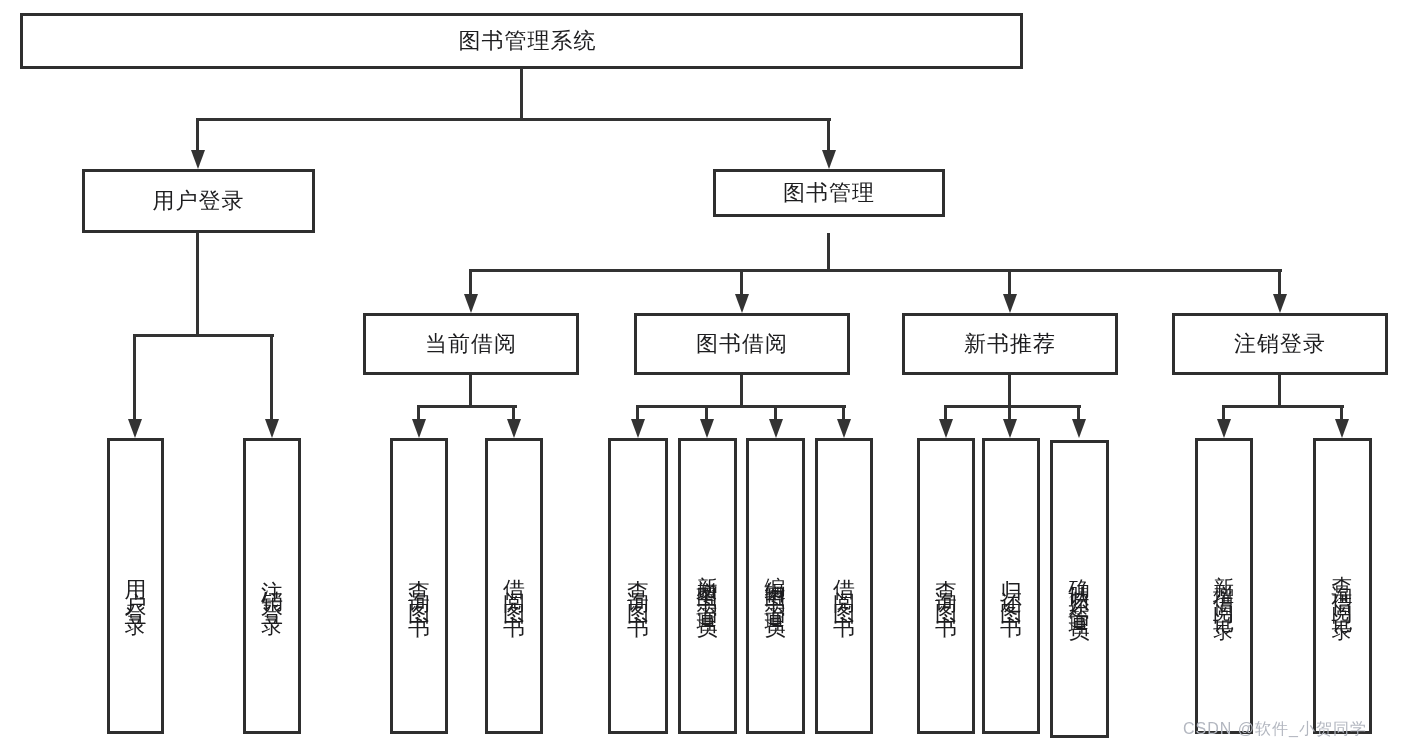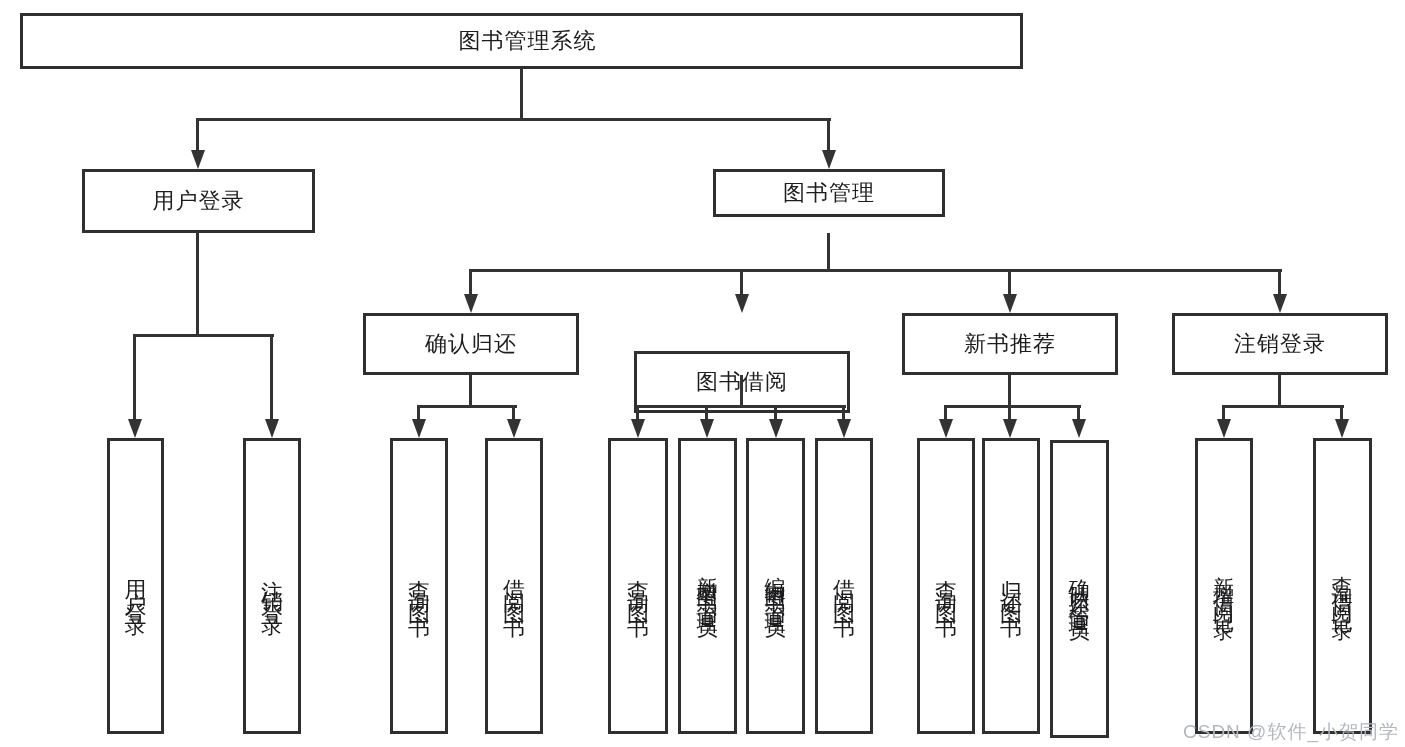--- a/index.html
+++ b/index.html
@@ -15,21 +15,21 @@
     writing-mode:vertical-rl; text-orientation:mixed;
     font-size:22px; letter-spacing:12px; line-height:1; color:#1d1d1f;
   }
   .vl { position:absolute; width:3px; background:#333333; }
   .hl { position:absolute; height:3px; background:#333333; }
   .ar {
     position:absolute; width:0; height:0;
     border-left:7px solid transparent; border-right:7px solid transparent;
     border-top:19px solid #333333;
   }
-  .wm { position:absolute; left:1183px; top:719px; font-size:19px; color:#b3b7c0; letter-spacing:1px; white-space:nowrap; z-index:5; }
+  .wm { position:absolute; left:1183px; top:719px; font-size:16px; color:#b3b7c0; letter-spacing:1px; white-space:nowrap; z-index:5; }
 </style>
 </head>
 <body>
 
 <div id="canvas">
 
   <div class="box" style="left:20px; top:13px; width:1003px; height:56px;padding-left:12px;">
     <span class="hlabel">图书管理系统</span>
   </div>
 
@@ -52,23 +52,23 @@
   <div class="vl" style="left:469px; top:269px; height:27px;"></div>
   <div class="ar" style="left:464px; top:294px;"></div>
   <div class="vl" style="left:740px; top:269px; height:27px;"></div>
   <div class="ar" style="left:735px; top:294px;"></div>
   <div class="vl" style="left:1008px; top:269px; height:27px;"></div>
   <div class="ar" style="left:1003px; top:294px;"></div>
   <div class="vl" style="left:1278px; top:269px; height:27px;"></div>
   <div class="ar" style="left:1273px; top:294px;"></div>
 
   <div class="box" style="left:363px; top:313px; width:216px; height:62px;">
-    <span class="hlabel">确认归还</span>
+    <span class="hlabel">当前借阅</span>
   </div>
-  <div class="box" style="left:634px; top:313px; width:216px; height:62px;margin-top:38px;">
+  <div class="box" style="left:634px; top:313px; width:216px; height:62px;">
     <span class="hlabel">图书借阅</span>
   </div>
   <div class="box" style="left:902px; top:313px; width:216px; height:62px;">
     <span class="hlabel">新书推荐</span>
   </div>
   <div class="box" style="left:1172px; top:313px; width:216px; height:62px;">
     <span class="hlabel">注销登录</span>
   </div>
 
   <div class="vl" style="left:196px; top:232px; height:105px;"></div>

